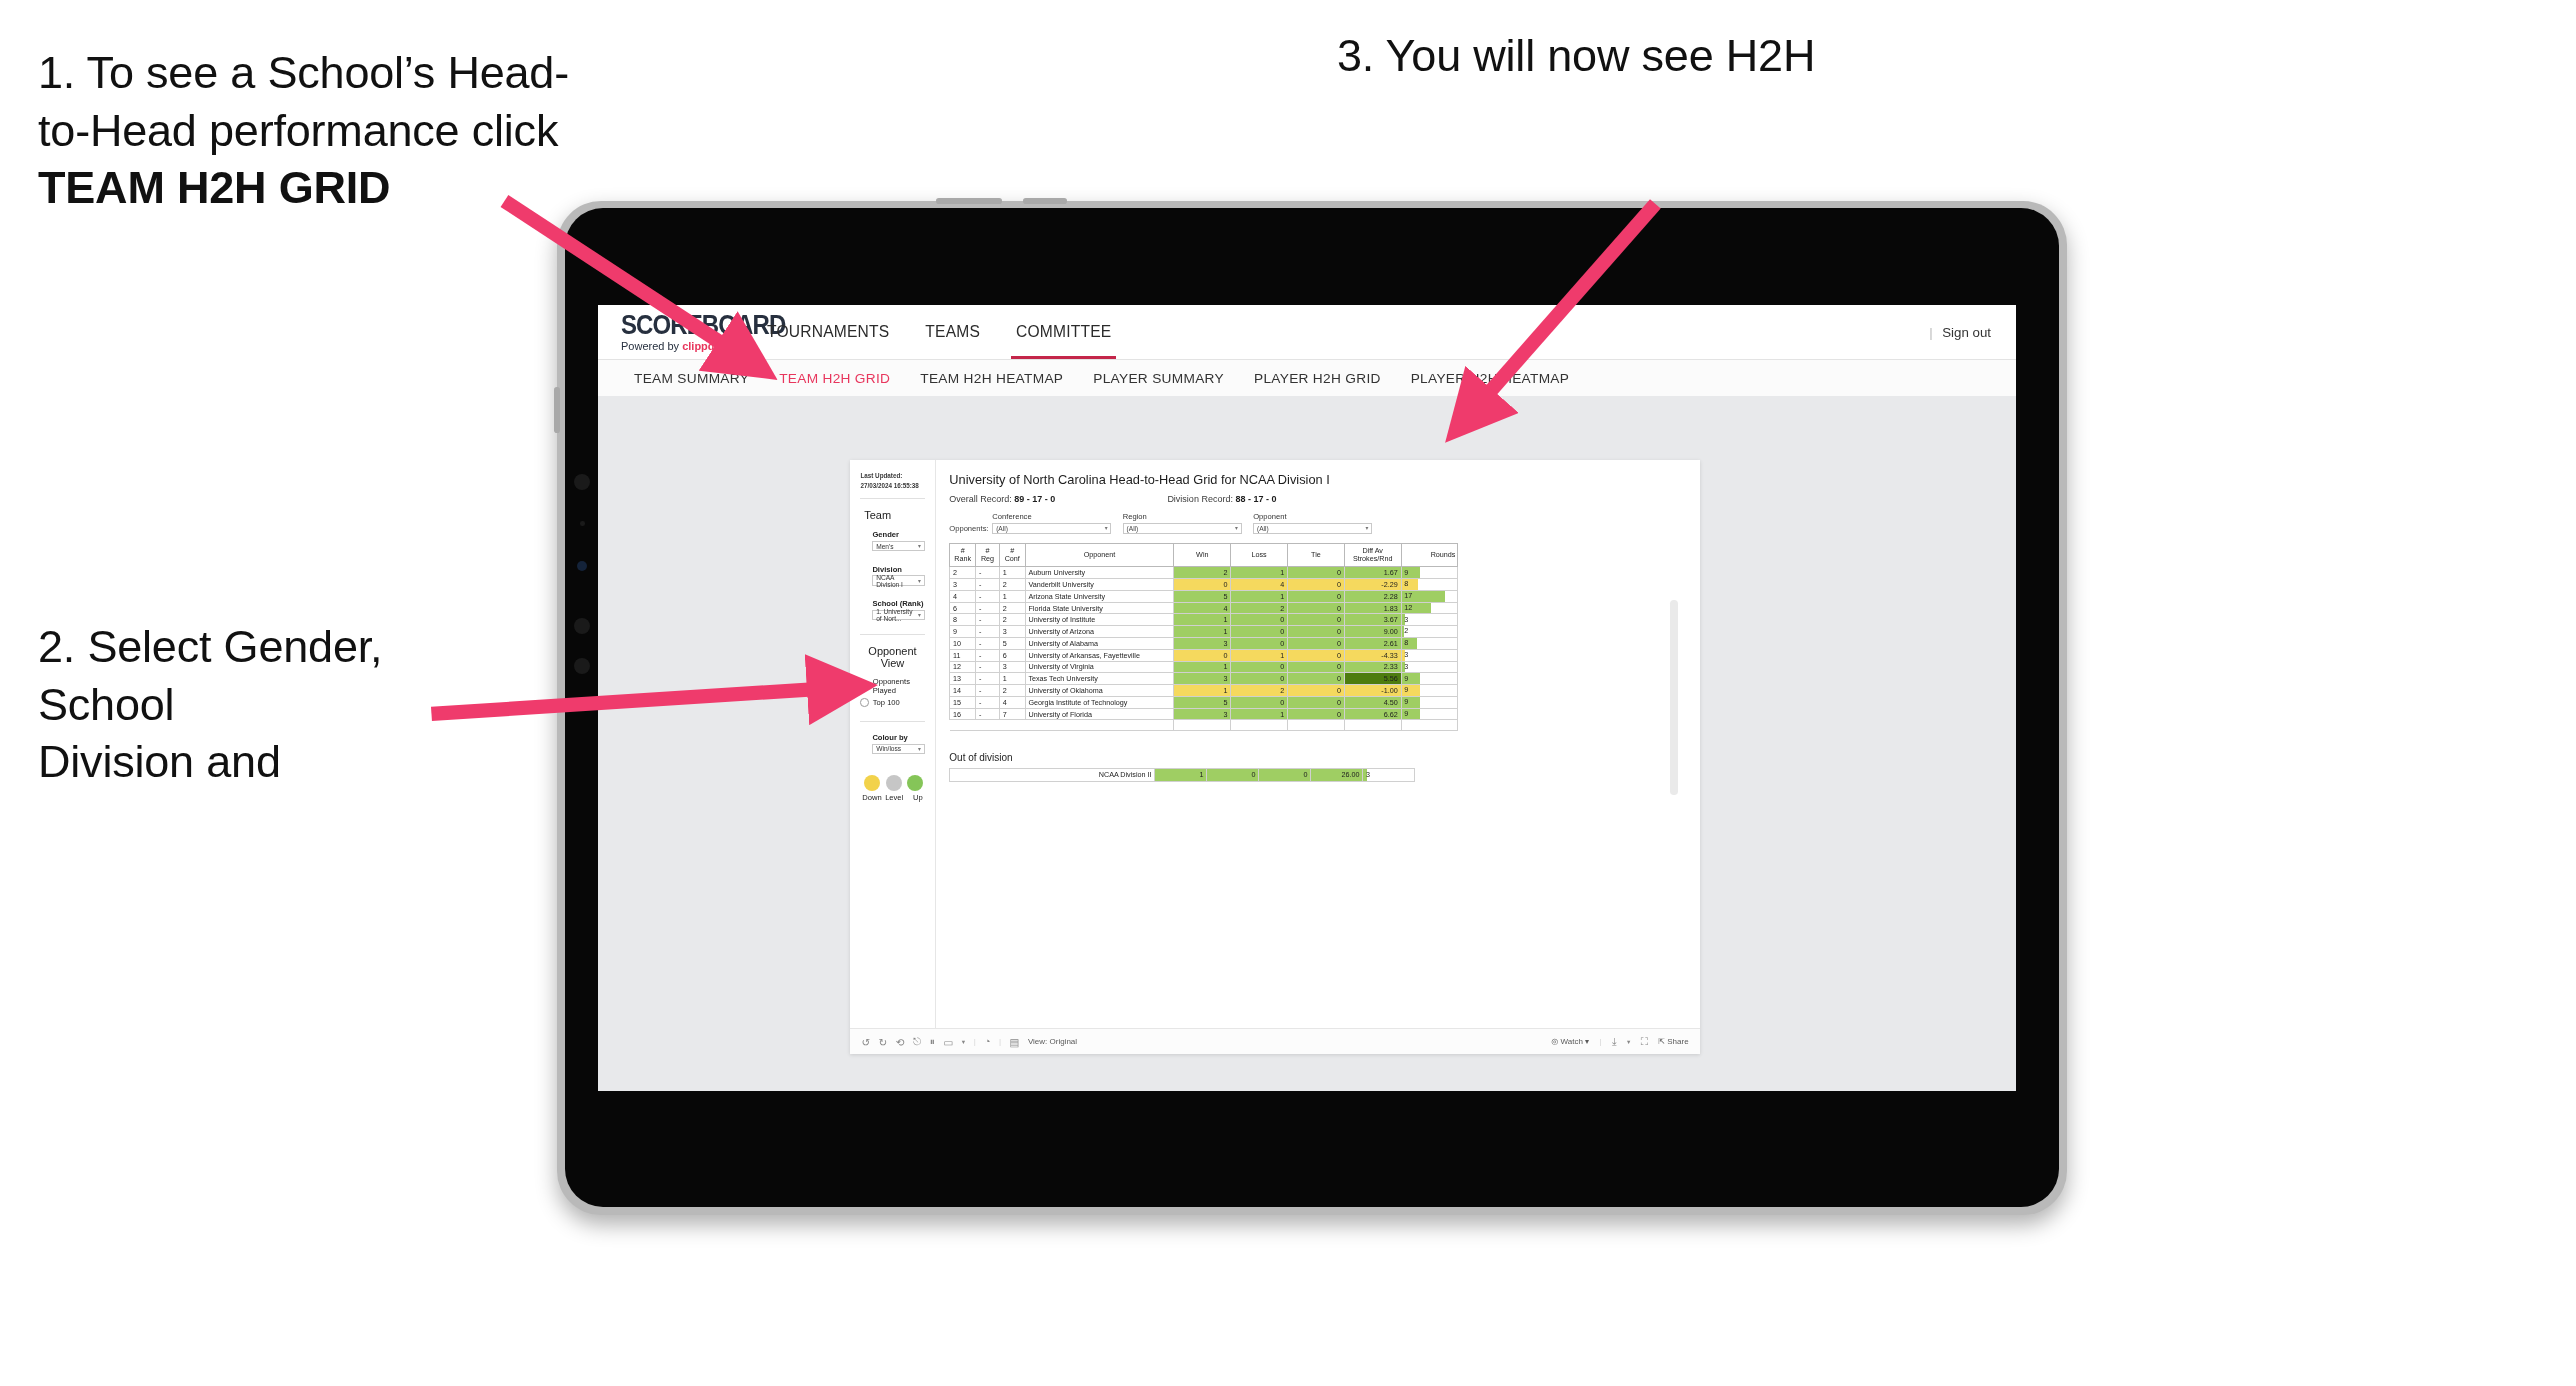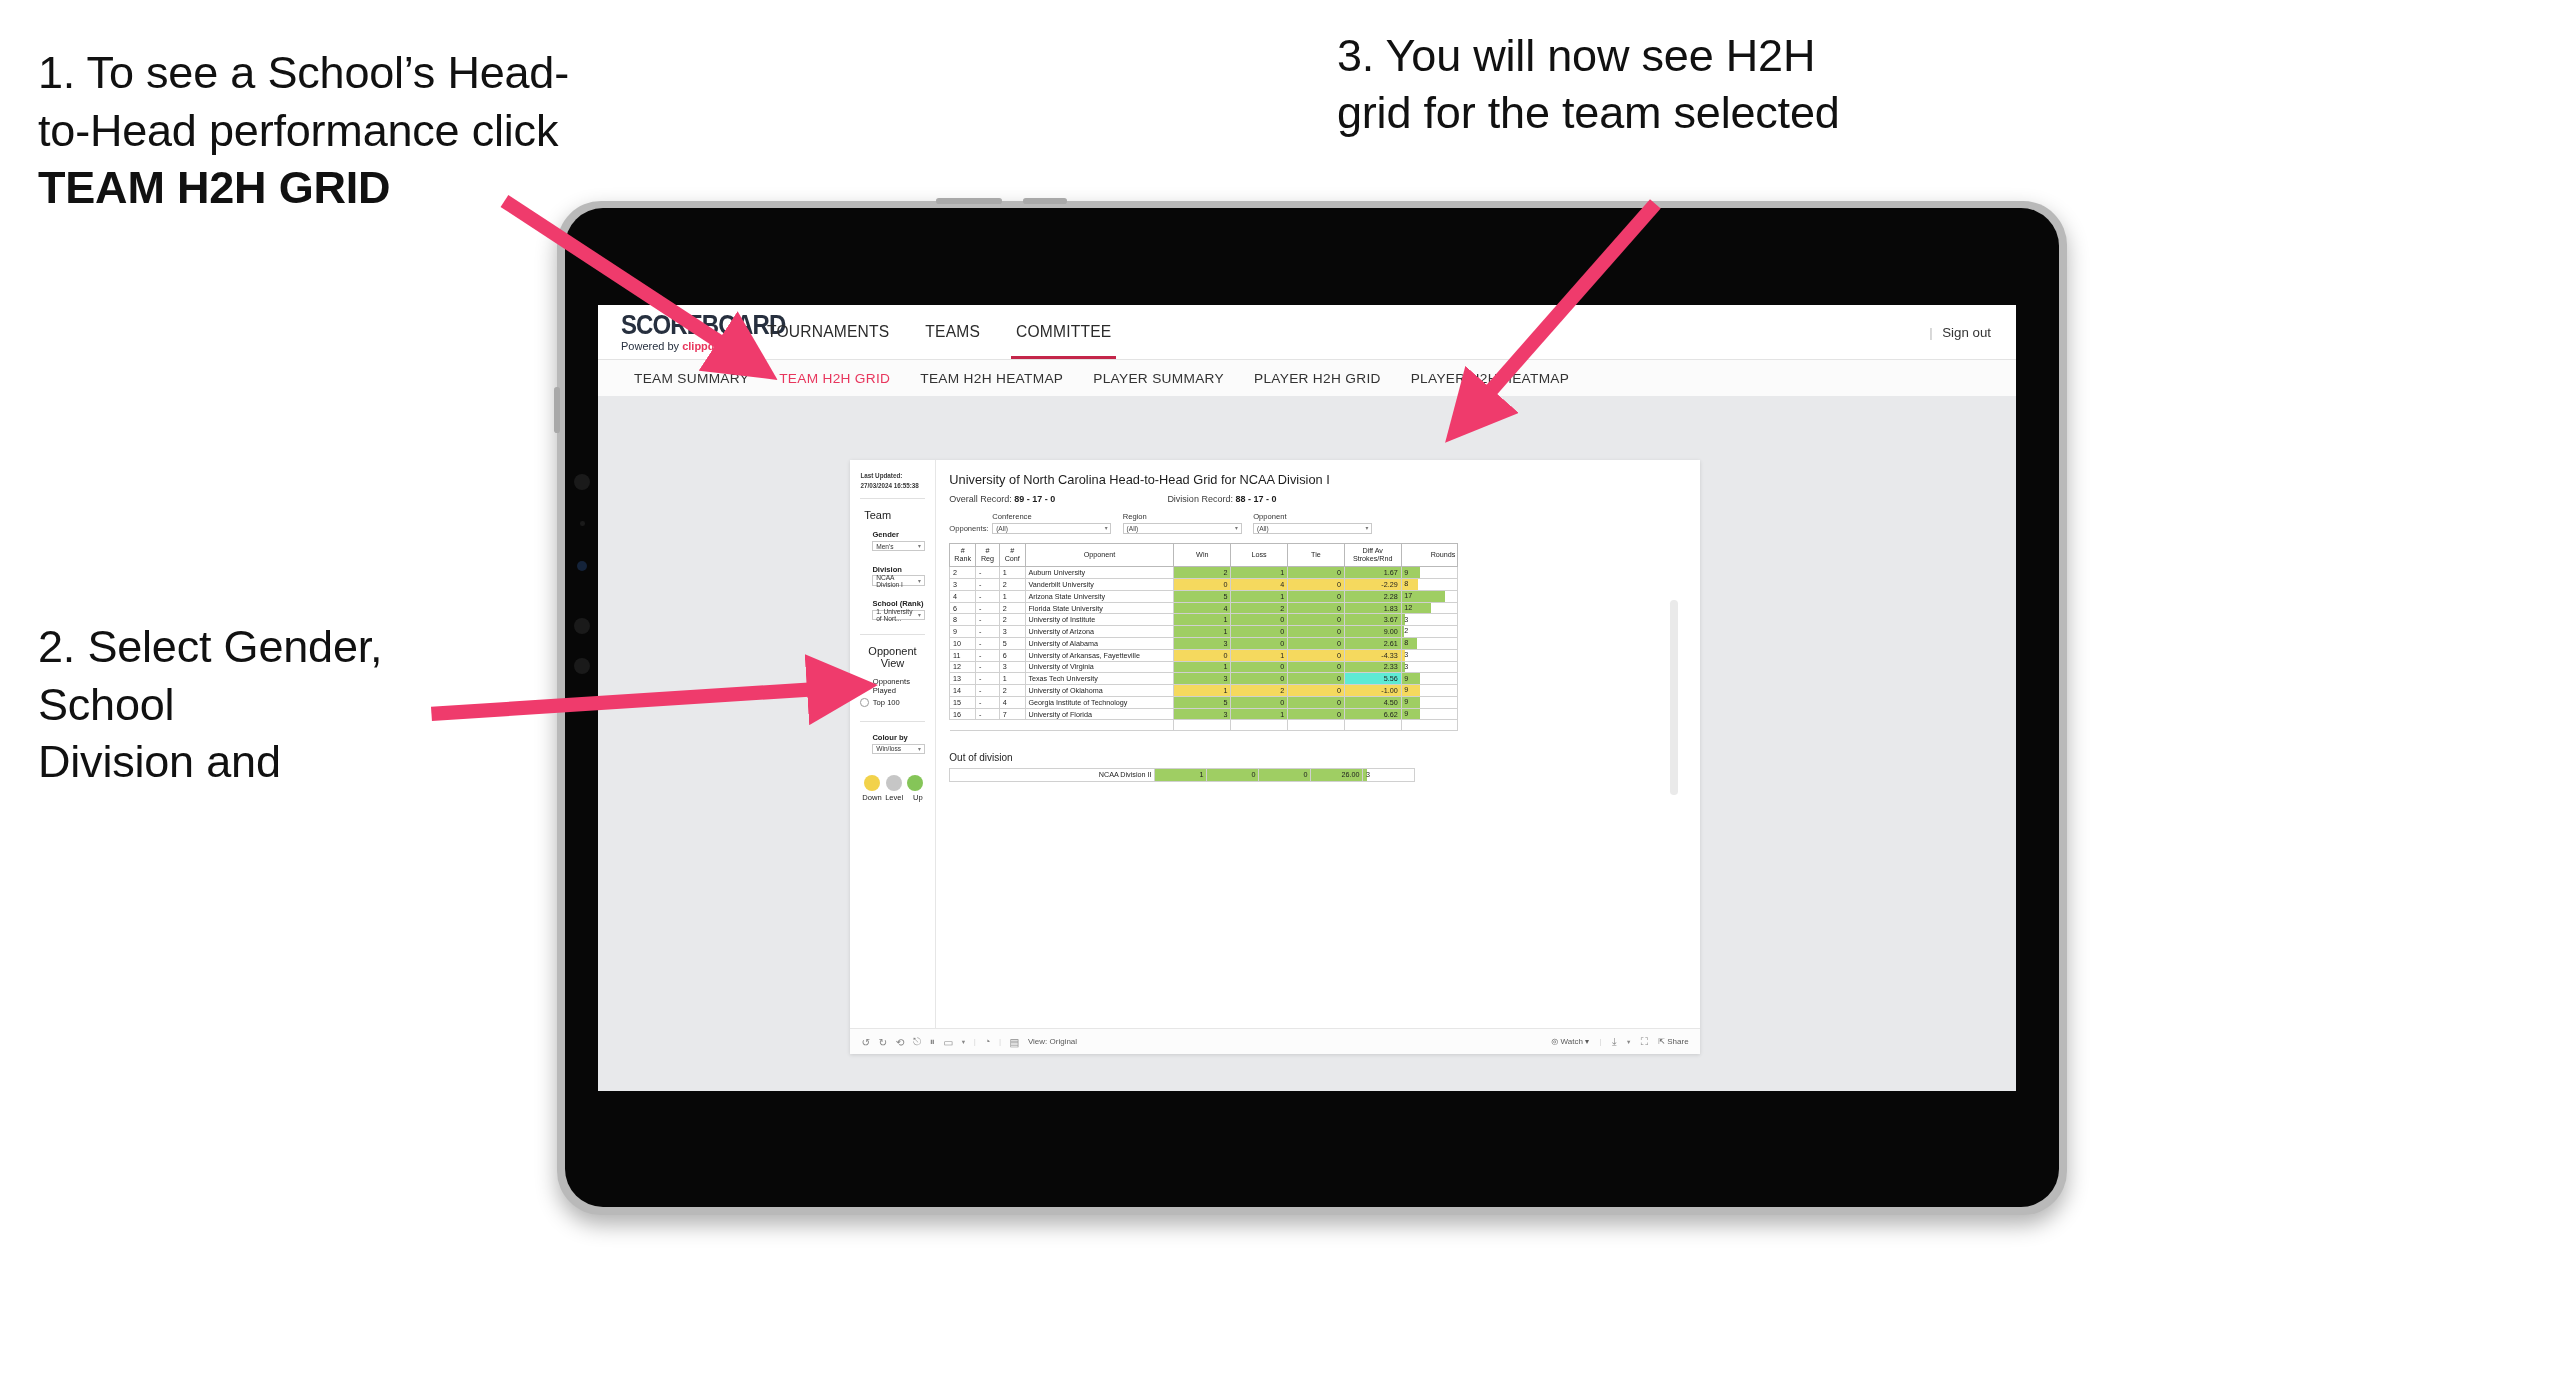--- a/index.html
+++ b/index.html
@@ -129,21 +129,20 @@
 </div>
 
 <div class="callout" id="callout-2">
   <span class="ln">2. Select Gender,</span>
   <span class="ln">School</span>
   <span class="ln">Division and</span>
 </div>
 
 <div class="callout" id="callout-3">
   <span class="ln">3. You will now see H2H</span>
-  <span class="ln">grid for the team selected</span>
 </div>
 
 <div id="tablet">
   <div id="tablet-inner"></div>
   <div class="cam" style="left:17px;top:273px;width:16px;height:16px;"></div>
   <div class="cam" style="left:23px;top:320px;width:4.7px;height:4.7px;"></div>
   <div class="cam" style="left:20px;top:360px;width:10.4px;height:10.4px;background:#14233a;"></div>
   <div class="cam" style="left:17px;top:417px;width:16px;height:16px;"></div>
   <div class="cam" style="left:17px;top:457px;width:16px;height:16px;"></div>
   <div class="btn-side" style="left:379px;top:-2.8px;width:66px;height:5.7px;"></div>
@@ -415,21 +414,21 @@
                   <td class="c-rounds"><span class="bar" style="width:7%;background:#9fce63"></span><span class="rndtxt">3</span></td>
                 </tr>
                 <tr>
                   <td class="c-rank">13</td>
                   <td class="c-reg">-</td>
                   <td class="c-conf">1</td>
                   <td class="c-opp">Texas Tech University</td>
                   <td class="c-num num" style="background:#9fce63">3</td>
                   <td class="c-num num" style="background:#9fce63">0</td>
                   <td class="c-num num" style="background:#9fce63">0</td>
-                  <td class="c-num num" style="background:#5eead4">5.56</td>
+                  <td class="c-num num" style="background:#4d7c0f">5.56</td>
                   <td class="c-rounds"><span class="bar" style="width:33%;background:#9fce63"></span><span class="rndtxt">9</span></td>
                 </tr>
                 <tr>
                   <td class="c-rank">14</td>
                   <td class="c-reg">-</td>
                   <td class="c-conf">2</td>
                   <td class="c-opp">University of Oklahoma</td>
                   <td class="c-num num" style="background:#f5d95e">1</td>
                   <td class="c-num num" style="background:#f5d95e">2</td>
                   <td class="c-num num" style="background:#f5d95e">0</td>

